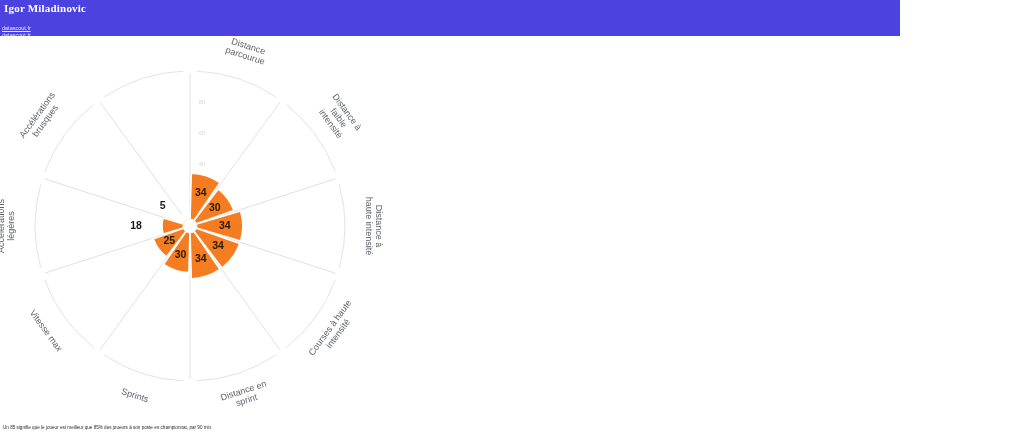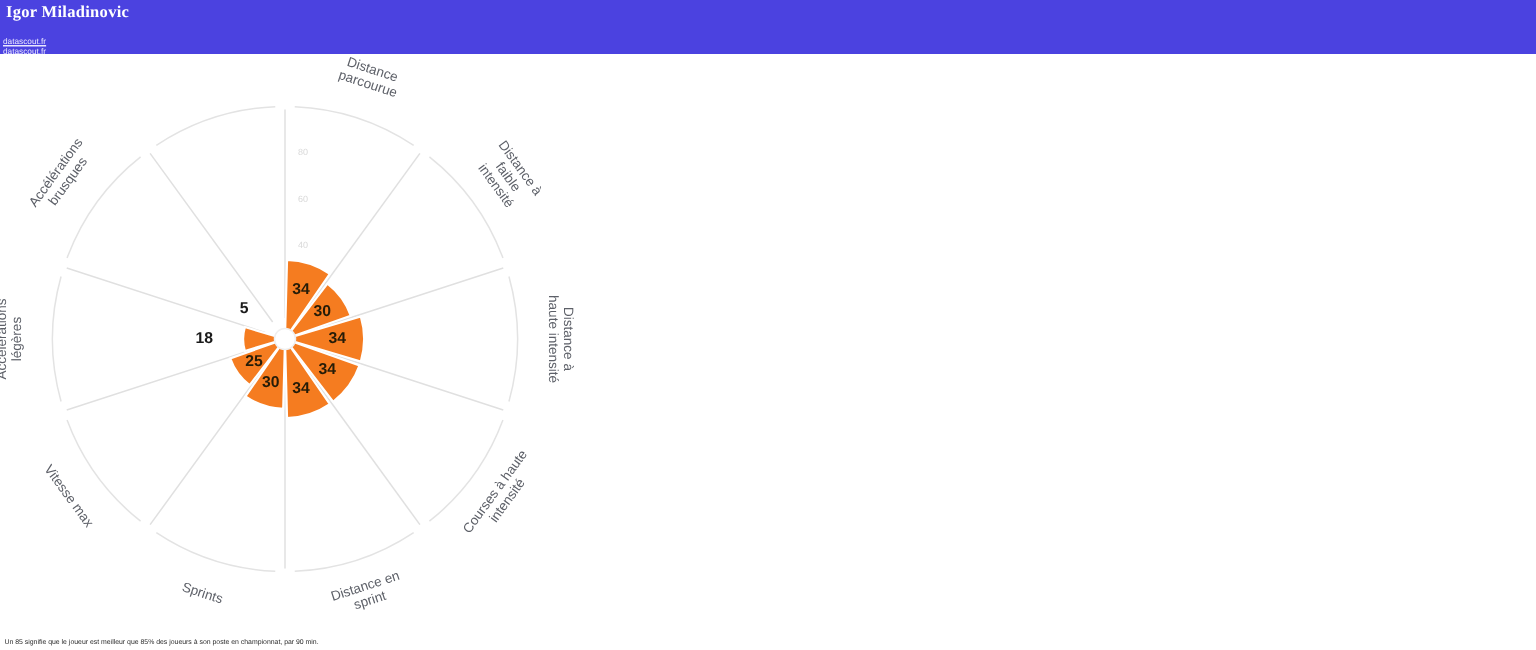--- a/index.html
+++ b/index.html
@@ -10,21 +10,21 @@
     height: 433px;
     background: #ffffff;
     font-family: "Liberation Sans", sans-serif;
     overflow: hidden;
   }
 
   
   #site-header {
     position: absolute;
     left: 0; top: 0;
-    width: 1024px;
+    width: 900px;
     height: 36px;
     background: #4B42E0;
     overflow: hidden;
   }
   #header-title {
     position: absolute;
     left: 4px; top: 2px;
     font-family: "Liberation Serif", serif;
     font-weight: bold;
     font-size: 11px;

